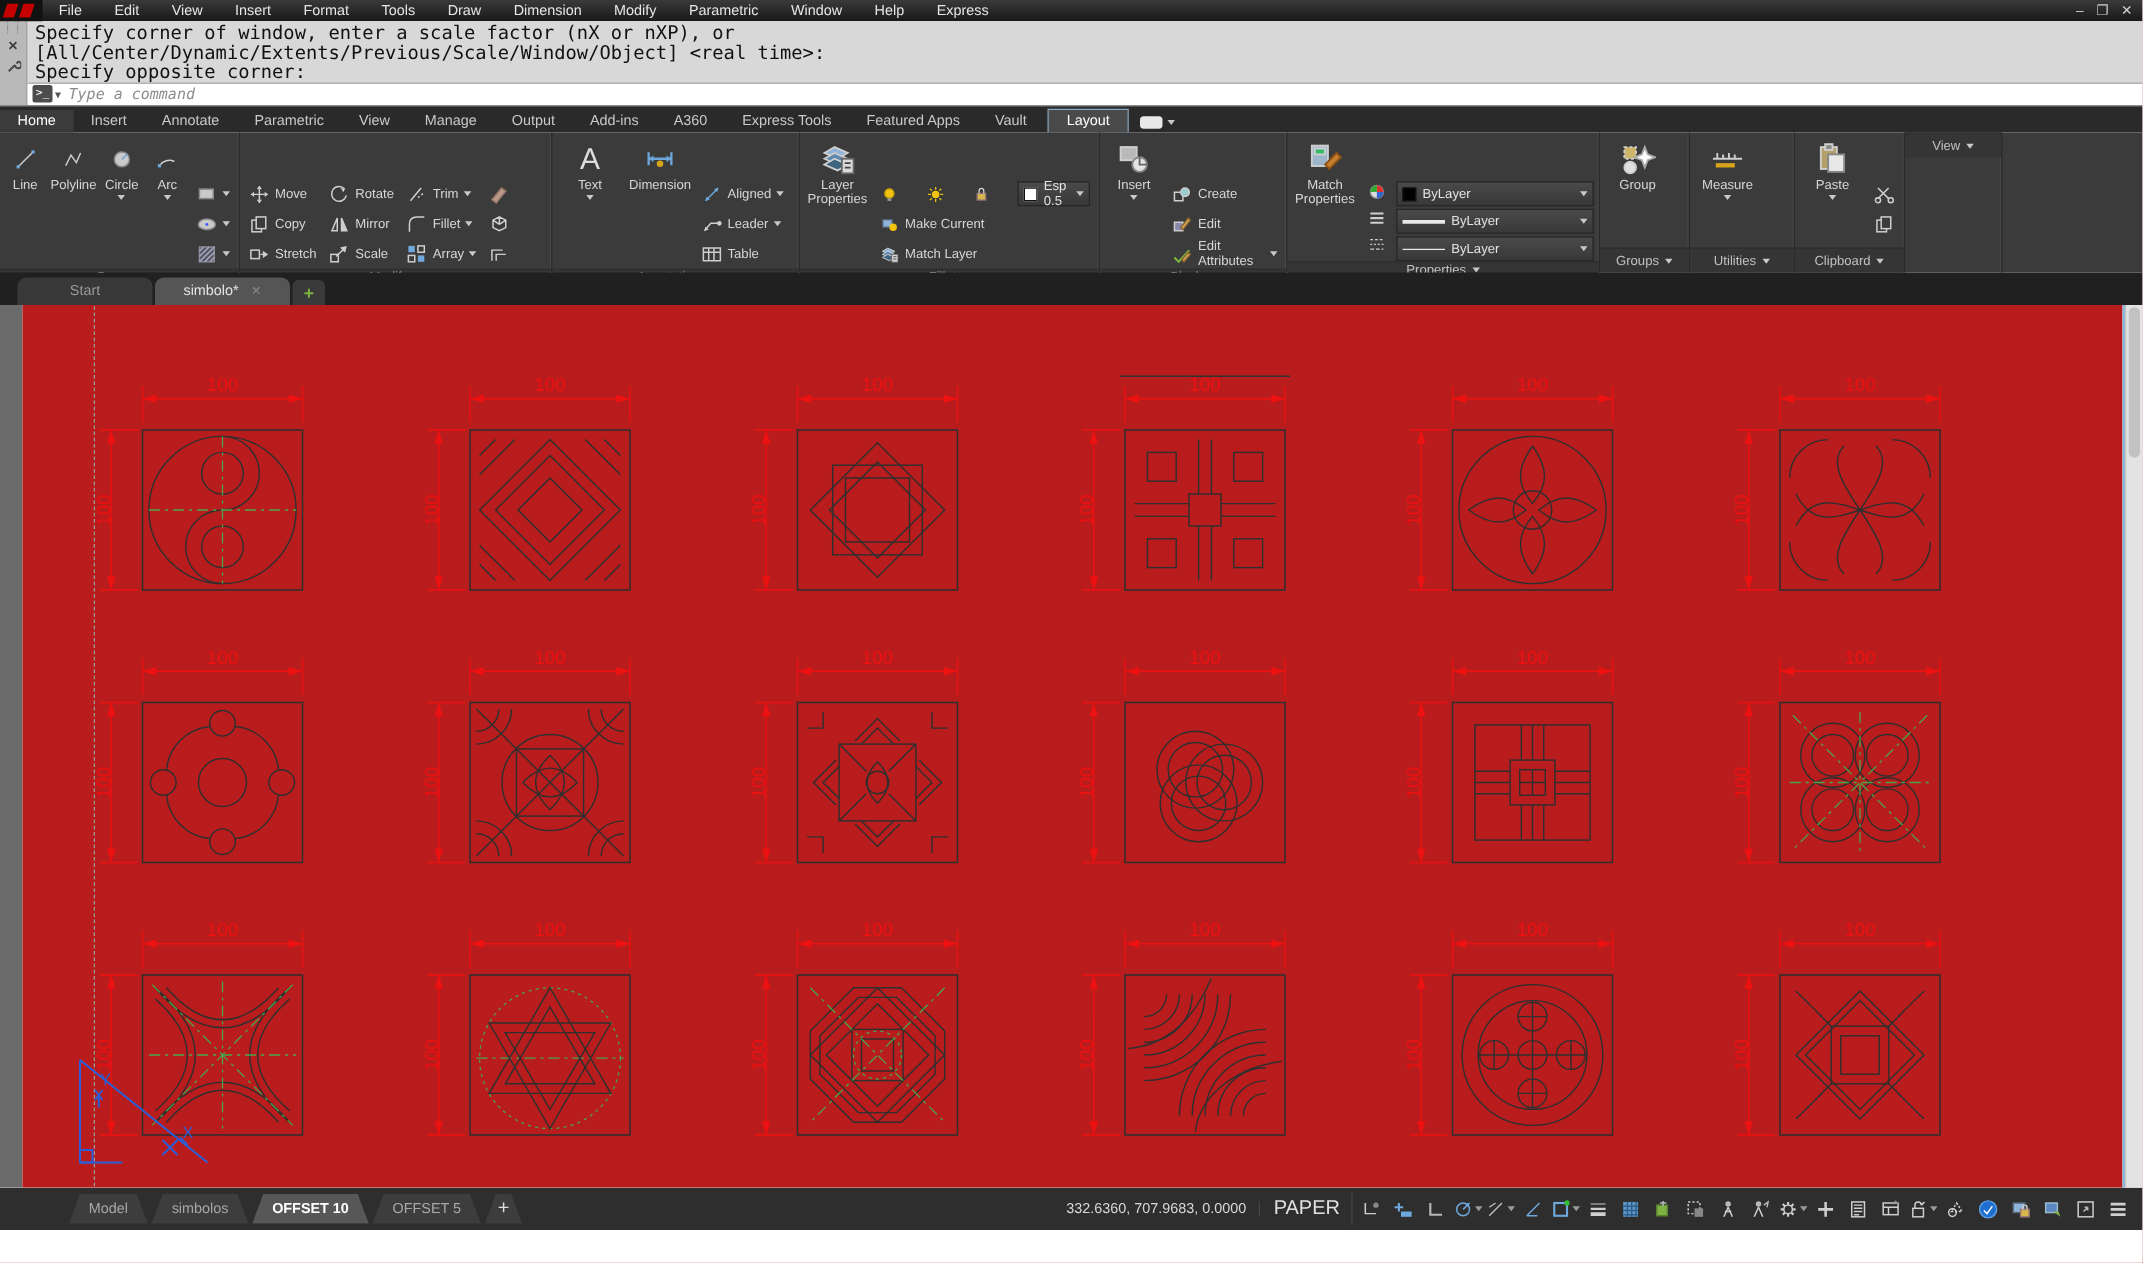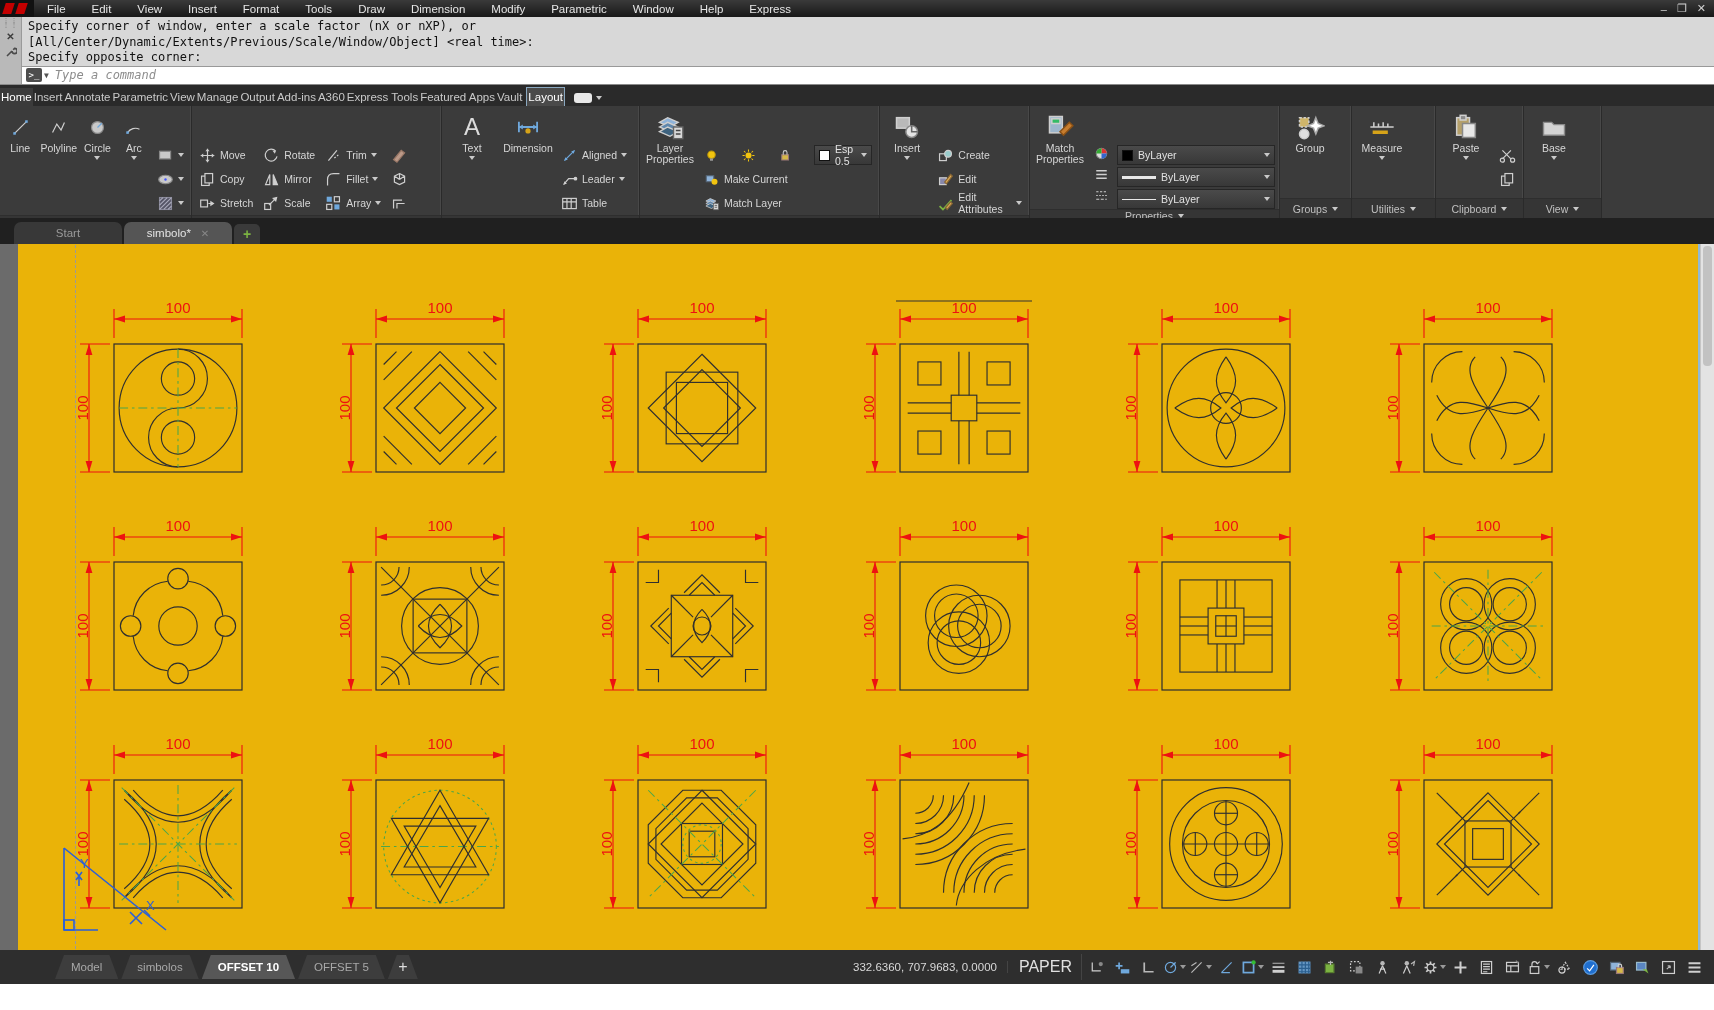--- a/index.html
+++ b/index.html
@@ -16,32 +16,32 @@
   .win-controls { margin-left:auto; display:flex; align-items:center; gap:10px; padding-right:8px;
                   color:#cfcfcf; font-size:11px; }
   .win-controls span { cursor:default; }
 
   
   .cmdzone { height:68px; flex:0 0 68px; display:flex; background:#d8d8d8; border-bottom:1px solid #8a8a8a; }
   .cmd-iconcol { width:22px; background:#b9b9b9; border-right:1px solid #9a9a9a; display:flex;
                  flex-direction:column; align-items:center; padding-top:2px; gap:4px; }
   .cmd-main { flex:1; display:flex; flex-direction:column; }
   .cmd-history { flex:1; background:#d8d8d8; font-family:"DejaVu Sans Mono", monospace;
-                 font-size:12px; color:#111; padding:2px 0 0 6px; line-height:15.5px; }
+                 font-size:15px; color:#111; padding:2px 0 0 6px; line-height:15.5px; }
   .cmd-input { height:19px; background:#fff; border-top:1px solid #999; display:flex; align-items:center;
                font-family:"DejaVu Sans Mono", monospace; font-size:12px; }
   .cmd-prompt-icon { width:16px; height:14px; background:#4d4d4d; color:#fff; font-size:9px;
                      display:flex; align-items:center; justify-content:center; margin:0 2px 0 4px; border-radius:2px;}
   .cmd-caret { color:#555; font-size:8px; margin-right:6px; }
   .cmd-placeholder { color:#8d8d8d; font-style:italic; }
 
   
   .ribbontabs { height:21px; flex:0 0 21px; background:#2a2a2a; display:flex; align-items:flex-end;
                 color:#c9c9c9; font-size:11.5px; }
-  .rtab { padding:3px 1px; cursor:default; }
+  .rtab { padding:3px 14px; cursor:default; }
   .rtab.active { background:#3b3b3b; color:#fff; }
   .rtab.hilite { background:#4a4a4a; color:#fff; outline:1px solid #8aa8c0; margin-left:4px; }
   .rtab-extra { margin-left:10px; display:flex; align-items:center; gap:4px; padding-bottom:3px; }
   .rtab-extra .pill { width:18px; height:10px; background:#e8e8e8; border-radius:3px; }
   .caret { display:inline-block; width:0; height:0; border-left:3.5px solid transparent;
            border-right:3.5px solid transparent; border-top:4px solid #c9c9c9; vertical-align:middle; }
 
   .ribbonbody { height:112px; flex:0 0 112px; background:#3b3b3b; display:flex; align-items:stretch; }
   .panel { display:flex; flex-direction:column; border-right:1px solid #2a2a2a; box-shadow:inset -1px 0 0 #484848; }
   .panel-content { flex:1; display:flex; padding:4px 4px 0 4px; gap:4px; }
@@ -66,21 +66,21 @@
   .ftab { height:22px; min-width:108px; display:flex; align-items:center; justify-content:center; gap:10px;
           font-size:11.5px; color:#9a9a9a; background:#383838; border-radius:7px 7px 0 0; padding:0 12px; cursor:default;}
   .ftab.active { background:#555; color:#e4e4e4; }
   .ftab .x { color:#888; font-size:10px; }
   .ftab-plus { width:26px; height:20px; background:#3a3a3a; border-radius:5px 5px 0 0; color:#7cb342;
                display:flex; align-items:center; justify-content:center; font-size:14px; font-weight:bold; cursor:default;}
 
   
   .canvas { flex:1; position:relative; background:#fdfdfd; }
   .gutter-left { position:absolute; left:0; top:0; bottom:0; width:18px; background:#6b6b6b; }
-  .paper { position:absolute; left:18px; right:16px; top:0; bottom:0; background:#eab308; overflow:hidden; }
+  .paper { position:absolute; left:18px; right:16px; top:0; bottom:0; background:#b91c1c; overflow:hidden; }
   .margin-dash { position:absolute; left:57px; top:-4px; bottom:-4px; border-left:1px dashed #9a9a9a; }
   .vscroll { position:absolute; right:0; top:0; bottom:0; width:14px; background:#e3e3e3; border-left:1px solid #c5c5c5;}
   .vscroll .thumb { position:absolute; top:2px; left:2px; right:2px; height:120px; background:#c2c2c2; border-radius:4px;}
   .winborder { position:absolute; right:14px; top:0; bottom:0; width:2px; background:#8fb8d8; }
   .tiles { position:absolute; left:40px; top:50px; display:grid;
            grid-template-columns:repeat(6,262px); grid-template-rows:repeat(3,218px); }
   .ucs { position:absolute; left:28px; top:598px; }
 
   
   .statusbar { height:34px; flex:0 0 34px; background:#2e2e2e; display:flex; align-items:center;
@@ -681,31 +681,20 @@
               </span>
             </div>
           </div>
         </div>
         <div class="panel-title">
           <span>Clipboard</span>
           <span class="caret"></span>
         </div>
       </div>
       <div class="panel" style="width: 78px;">
-        <div class="panel-content">
-          <div class="bigbtn">
-            <span class="icon26">
-              <svg width="30" height="28" viewBox="0 0 24 24">
-                <path d="M3,19 V8 H10 L12,10 H21 V19 Z" fill="#d3d3d3" stroke="#8a8a8a" stroke-width="1.2"></path>
-              </svg>
-            </span>
-            <span class="lbl">Base</span>
-            <span class="caret"></span>
-          </div>
-        </div>
         <div class="panel-title">
           <span>View</span>
           <span class="caret"></span>
         </div>
       </div>
     </div>
 
   <div class="filetabs">
     <div class="ftab">
         <span>Start</span>

